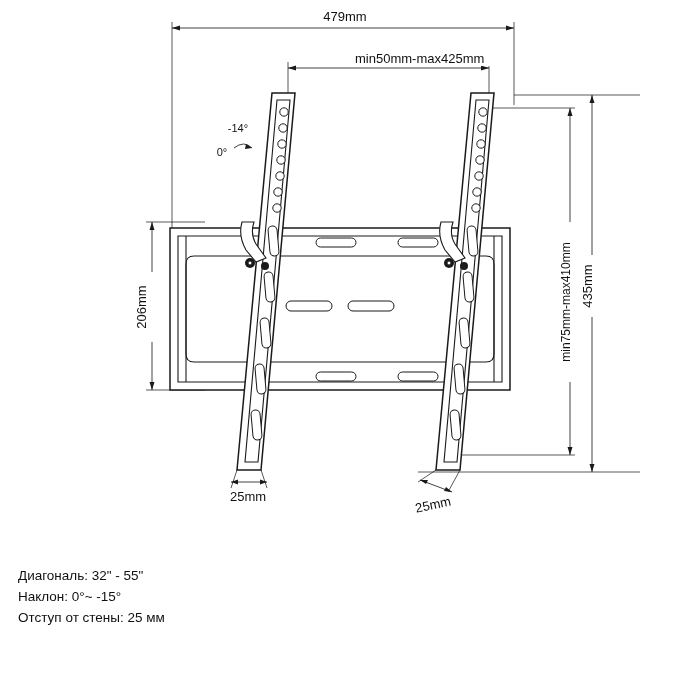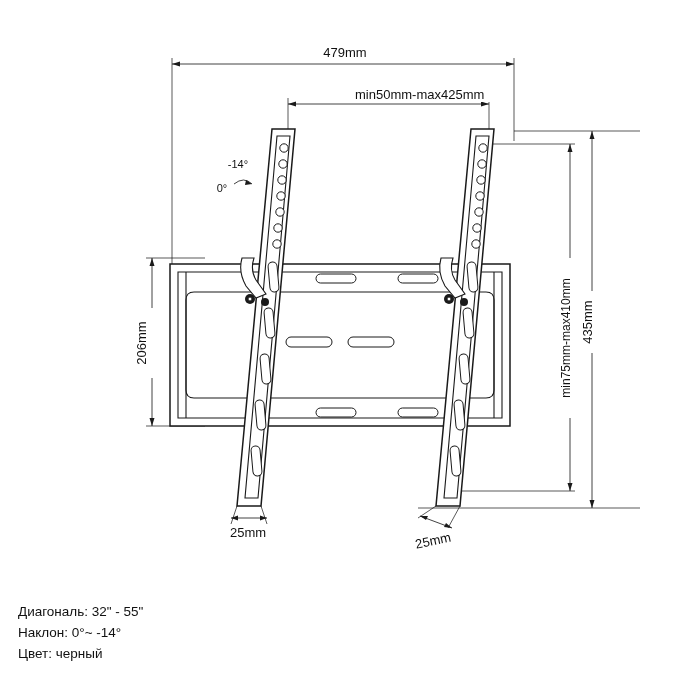--- a/index.html
+++ b/index.html
@@ -14,21 +14,20 @@
     color: #1a1a1a;
     position: relative;
     overflow: hidden;
   }
   #stage {
     position: absolute;
     left: 0;
     top: 0;
     width: 700px;
     height: 560px;
-    margin-top: 36px;
   }
   svg#drawing {
     position: absolute;
     left: 0;
     top: 0;
     width: 700px;
     height: 560px;
   }
   .specs {
     position: absolute;
@@ -238,17 +237,17 @@
       <line class="thin" x1="420" y1="480" x2="452" y2="492"></line>
       <path class="dark" d="M420,480 L428,480 L426,484 Z"></path>
       <path class="dark" d="M452,492 L444,491 L446,487 Z"></path>
       <text class="dim-text" x="434" y="509" text-anchor="middle" transform="rotate(-12 434 509)">25mm</text>
     </g>
 
   </svg>
 
   <div class="specs">
     <div class="spec-line">Диагональ: 32" - 55"</div>
-    <div class="spec-line">Наклон: 0°~ -14°</div>
-    <div class="spec-line">Цвет: черный</div>
+    <div class="spec-line">Наклон: 0°~ -15°</div>
+    <div class="spec-line">Отступ от стены: 25 мм</div>
   </div>
 
 </div>
 
 </body></html>

